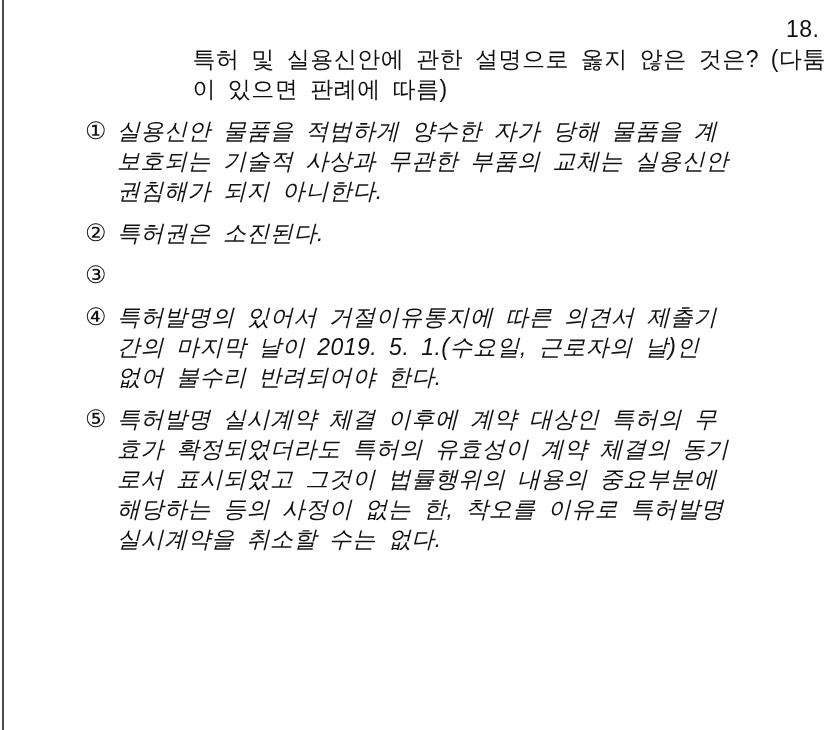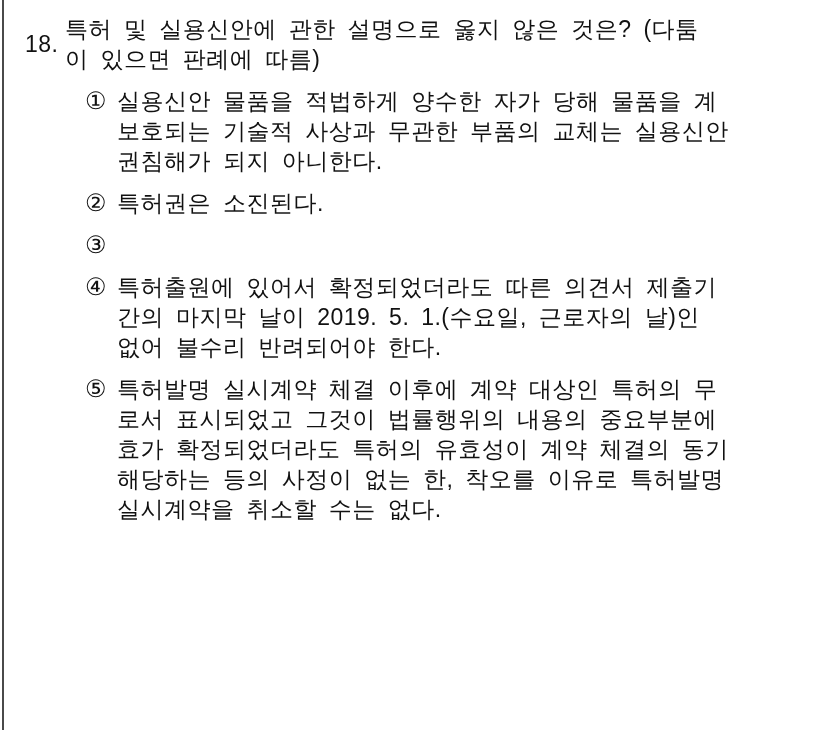--- a/index.html
+++ b/index.html
@@ -26,22 +26,23 @@
     top: 0;
     bottom: 0;
     width: 2px;
     background: #4a4a4a;
   }
   .content {
     padding-top: 14px;
   }
   .question-row {
     display: flex;
-    align-items: center;
+    align-items: flex-end;
     padding-left: 25px;
+    flex-direction: column;
   }
   .q-num {
     flex: none;
     width: 40px;
   }
   .q-lines {
     flex: 1 1 auto;
     min-width: 0;
   }
   .option-row {
@@ -51,20 +52,21 @@
     margin-top: 12px;
   }
   .opt-marker {
     flex: none;
     width: 32px;
     font-size: 24px;
   }
   .opt-lines {
     flex: 1 1 auto;
     min-width: 0;
+    font-style: italic;
   }
   .text-line {
     white-space: nowrap;
   }
 </style>
 </head>
 <body>
 
 <div class="page">
   <div class="left-rule"></div>
@@ -95,31 +97,31 @@
         </div>
     </div>
 
     <div class="option-row">
       <span class="opt-marker">③</span>
     </div>
 
     <div class="option-row">
       <span class="opt-marker">④</span>
       <div class="opt-lines">
-          <div class="text-line">특허출원에 있어서 확정되었더라도 따른 의견서 제출기</div>
+          <div class="text-line">특허발명의 있어서 거절이유통지에 따른 의견서 제출기</div>
           <div class="text-line">간의 마지막 날이 2019. 5. 1.(수요일, 근로자의 날)인</div>
           <div class="text-line">없어 불수리 반려되어야 한다.</div>
         </div>
     </div>
 
     <div class="option-row">
       <span class="opt-marker">⑤</span>
       <div class="opt-lines">
           <div class="text-line">특허발명 실시계약 체결 이후에 계약 대상인 특허의 무</div>
+          <div class="text-line">효가 확정되었더라도 특허의 유효성이 계약 체결의 동기</div>
           <div class="text-line">로서 표시되었고 그것이 법률행위의 내용의 중요부분에</div>
-          <div class="text-line">효가 확정되었더라도 특허의 유효성이 계약 체결의 동기</div>
           <div class="text-line">해당하는 등의 사정이 없는 한, 착오를 이유로 특허발명</div>
           <div class="text-line">실시계약을 취소할 수는 없다.</div>
         </div>
     </div>
 
   </div>
 </div>
 
 </body></html>

